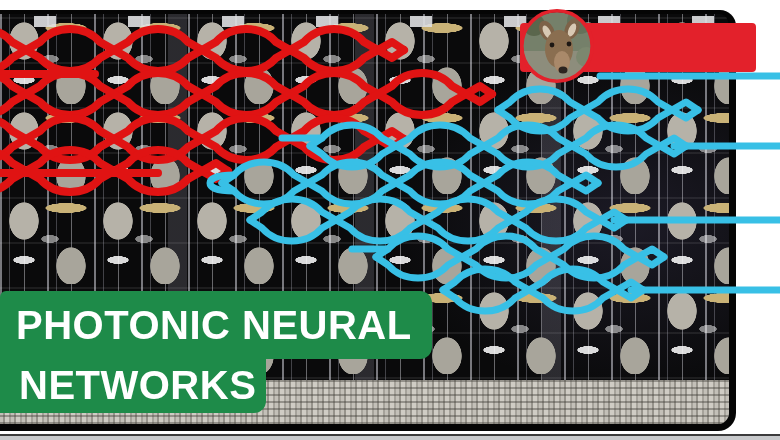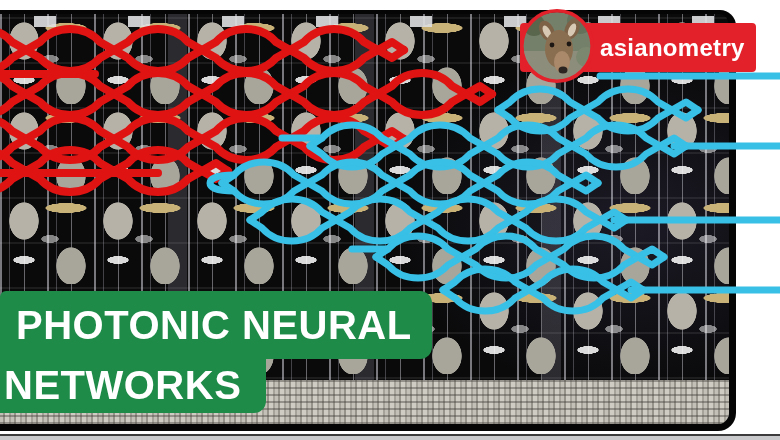--- a/index.html
+++ b/index.html
@@ -52,21 +52,21 @@
     color:#fff;font-weight:bold;font-size:24px;letter-spacing:.3px;white-space:nowrap;
   }
   .avatar{position:absolute;left:0;top:-14px;width:74px;height:74px;}
   
   .title-line{
     position:absolute;left:0;z-index:6;box-sizing:border-box;
     background:var(--title_green,#1e8b49);color:#ffffff;font-weight:bold;
     white-space:nowrap;letter-spacing:.5px;
   }
   .t1{top:291px;width:432px;height:68px;font-size:40px;line-height:68px;padding-left:16px;border-radius:6px 12px 12px 0;}
-  .t2{top:359px;width:266px;height:54px;font-size:40px;line-height:52px;padding-left:4px;border-radius:0 0 12px 0;}
+  .t2{top:359px;width:266px;height:54px;font-size:40px;line-height:52px;padding-left:19px;border-radius:0 0 12px 0;}
   
   .floor{
     position:absolute;left:0;bottom:0;width:780px;height:6px;z-index:7;
     background:linear-gradient(#3c3c3c 0 2px, var(--bottom_bar_gray,#c8cacc) 2px);
   }
 </style>
 </head>
 <body>
 
 <div class="stage">
@@ -106,21 +106,20 @@
         <path d="M674,146L780,146"></path>
         <path d="M614,220L780,220"></path>
         <path d="M631,290L780,290"></path>
         <path d="M234,175C216,175 210,179 210,183C210,187 216,191 234,191"></path>
         <path d="M322,138H282"></path>
         <path d="M388,249H352"></path>
       </g>
   </svg>
 
   <div class="badge">
-    <span class="badge-name">asianometry</span>
     <div class="avatar">
       <svg width="74" height="74" viewBox="0 0 74 74">
         <defs>
             <clipPath id="avclip">
               <circle cx="37" cy="37" r="34"></circle>
             </clipPath>
           </defs>
         <g clip-path="url(#avclip)">
           <rect width="74" height="74" fill="#75806a"></rect>
           <rect y="42" width="74" height="32" fill="#8d8d7c"></rect>

